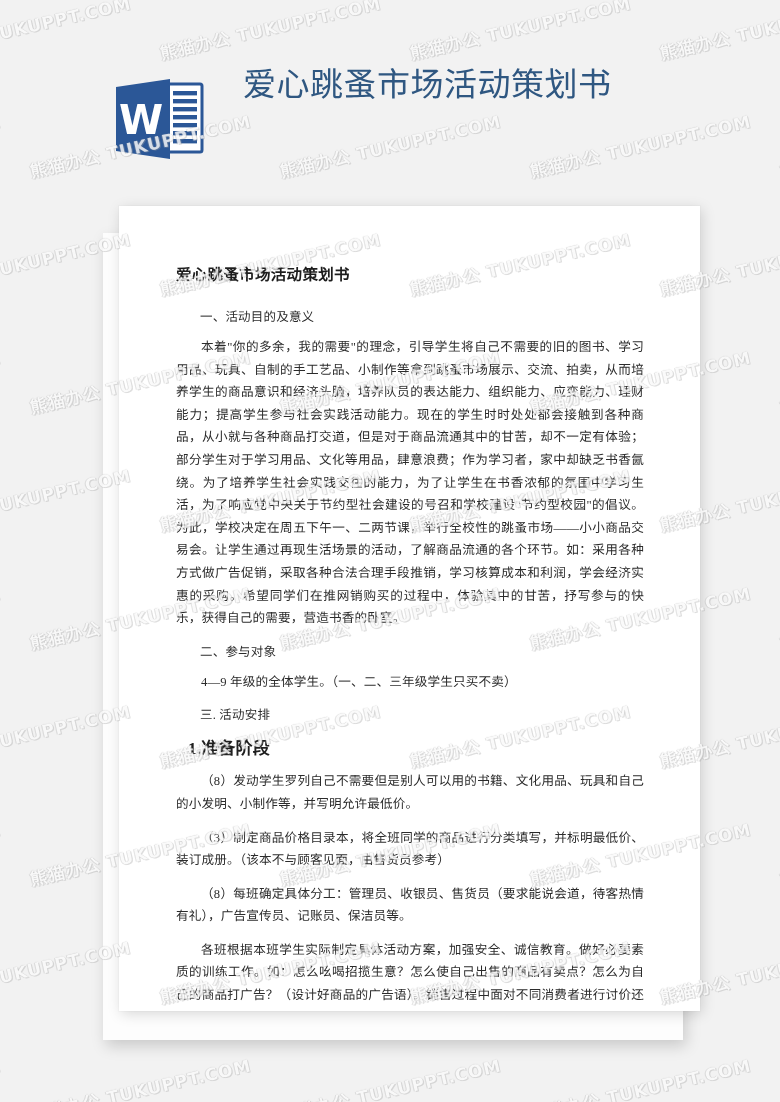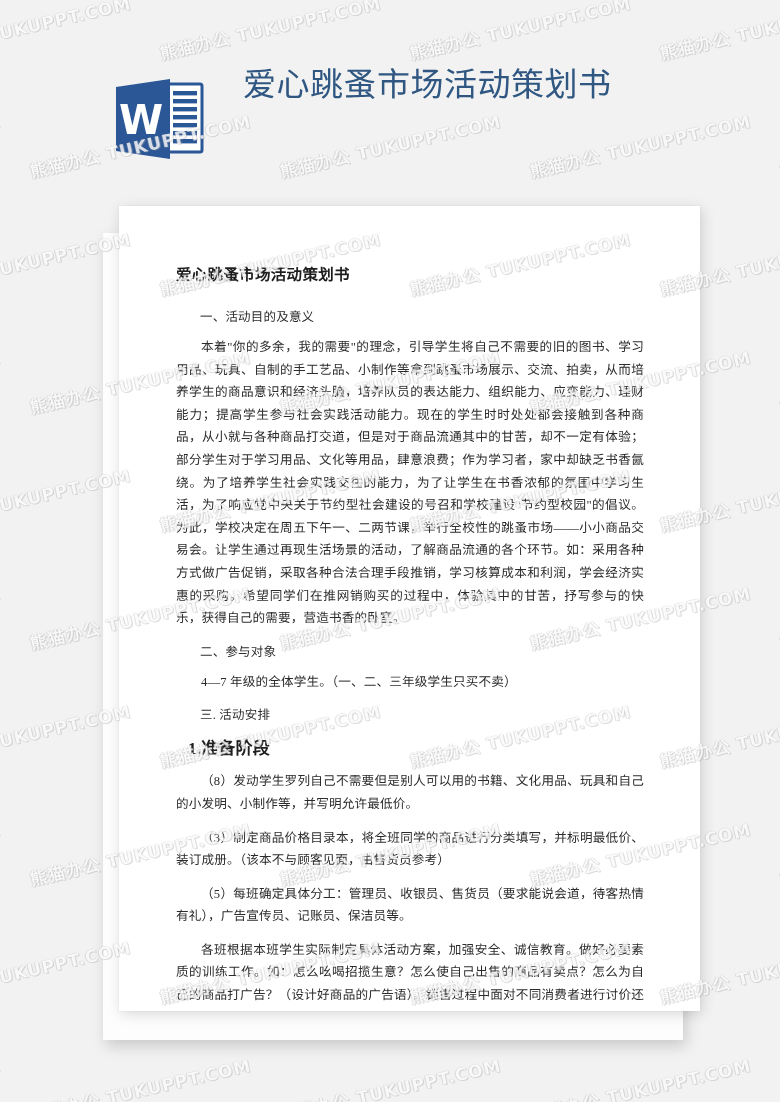--- a/index.html
+++ b/index.html
@@ -182,28 +182,28 @@
 </div>
 
 <div id="page-content">
 
   <h1 class="doc-title-h1">爱心跳蚤市场活动策划书</h1>
 
   <div class="doc-h2">一、活动目的及意义</div>
   <p class="doc-p">本着"你的多余，我的需要"的理念，引导学生将自己不需要的旧的图书、学习用品、玩具、自制的手工艺品、小制作等拿到跳蚤市场展示、交流、拍卖，从而培养学生的商品意识和经济头脑，培养队员的表达能力、组织能力、应变能力、理财能力；提高学生参与社会实践活动能力。现在的学生时时处处都会接触到各种商品，从小就与各种商品打交道，但是对于商品流通其中的甘苦，却不一定有体验；部分学生对于学习用品、文化等用品，肆意浪费；作为学习者，家中却缺乏书香氤绕。为了培养学生社会实践交往的能力，为了让学生在书香浓郁的氛围中学习生活，为了响应党中央关于节约型社会建设的号召和学校建设"节约型校园"的倡议。为此，学校决定在周五下午一、二两节课，举行全校性的跳蚤市场——小小商品交易会。让学生通过再现生活场景的活动，了解商品流通的各个环节。如：采用各种方式做广告促销，采取各种合法合理手段推销，学习核算成本和利润，学会经济实惠的采购。希望同学们在推网销购买的过程中，体验其中的甘苦，抒写参与的快乐，获得自己的需要，营造书香的卧室。</p>
 
   <div class="doc-h2">二、参与对象</div>
-  <p class="doc-p">4—7 年级的全体学生。（一、二、三年级学生只买不卖）</p>
+  <p class="doc-p">4—9 年级的全体学生。（一、二、三年级学生只买不卖）</p>
 
   <div class="doc-h2">三. 活动安排</div>
   <div class="doc-h3">1.准备阶段</div>
 
   <p class="doc-p">（8）发动学生罗列自己不需要但是别人可以用的书籍、文化用品、玩具和自己的小发明、小制作等，并写明允许最低价。</p>
   <p class="doc-p">（3）制定商品价格目录本，将全班同学的商品进行分类填写，并标明最低价、装订成册。（该本不与顾客见面，由售货员参考）</p>
-  <p class="doc-p">（5）每班确定具体分工：管理员、收银员、售货员（要求能说会道，待客热情有礼），广告宣传员、记账员、保洁员等。</p>
+  <p class="doc-p">（8）每班确定具体分工：管理员、收银员、售货员（要求能说会道，待客热情有礼），广告宣传员、记账员、保洁员等。</p>
   <p class="doc-p">各班根据本班学生实际制定具体活动方案，加强安全、诚信教育。做好必要素质的训练工作。如：怎么吆喝招揽生意？怎么使自己出售的商品有卖点？怎么为自己的商品打广告？（设计好商品的广告语）。销售过程中面对不同消费者进行讨价还价时的应对技巧，摆摊收摊要秩序井然、商品陈列有特色等。</p>
 </div>
 
 <div id="watermark-layer">
     <div class="wm" style="left: -90px; top: 40px; transform: rotate(-13deg);">熊猫办公 TUKUPPT.COM</div>
     <div class="wm" style="left: 160px; top: 40px; transform: rotate(-13deg);">熊猫办公 TUKUPPT.COM</div>
     <div class="wm" style="left: 410px; top: 40px; transform: rotate(-13deg);">熊猫办公 TUKUPPT.COM</div>
     <div class="wm" style="left: 660px; top: 40px; transform: rotate(-13deg);">熊猫办公 TUKUPPT.COM</div>
     <div class="wm" style="left: -220px; top: 158px; transform: rotate(-13deg);">熊猫办公 TUKUPPT.COM</div>
     <div class="wm" style="left: 30px; top: 158px; transform: rotate(-13deg);">熊猫办公 TUKUPPT.COM</div>

